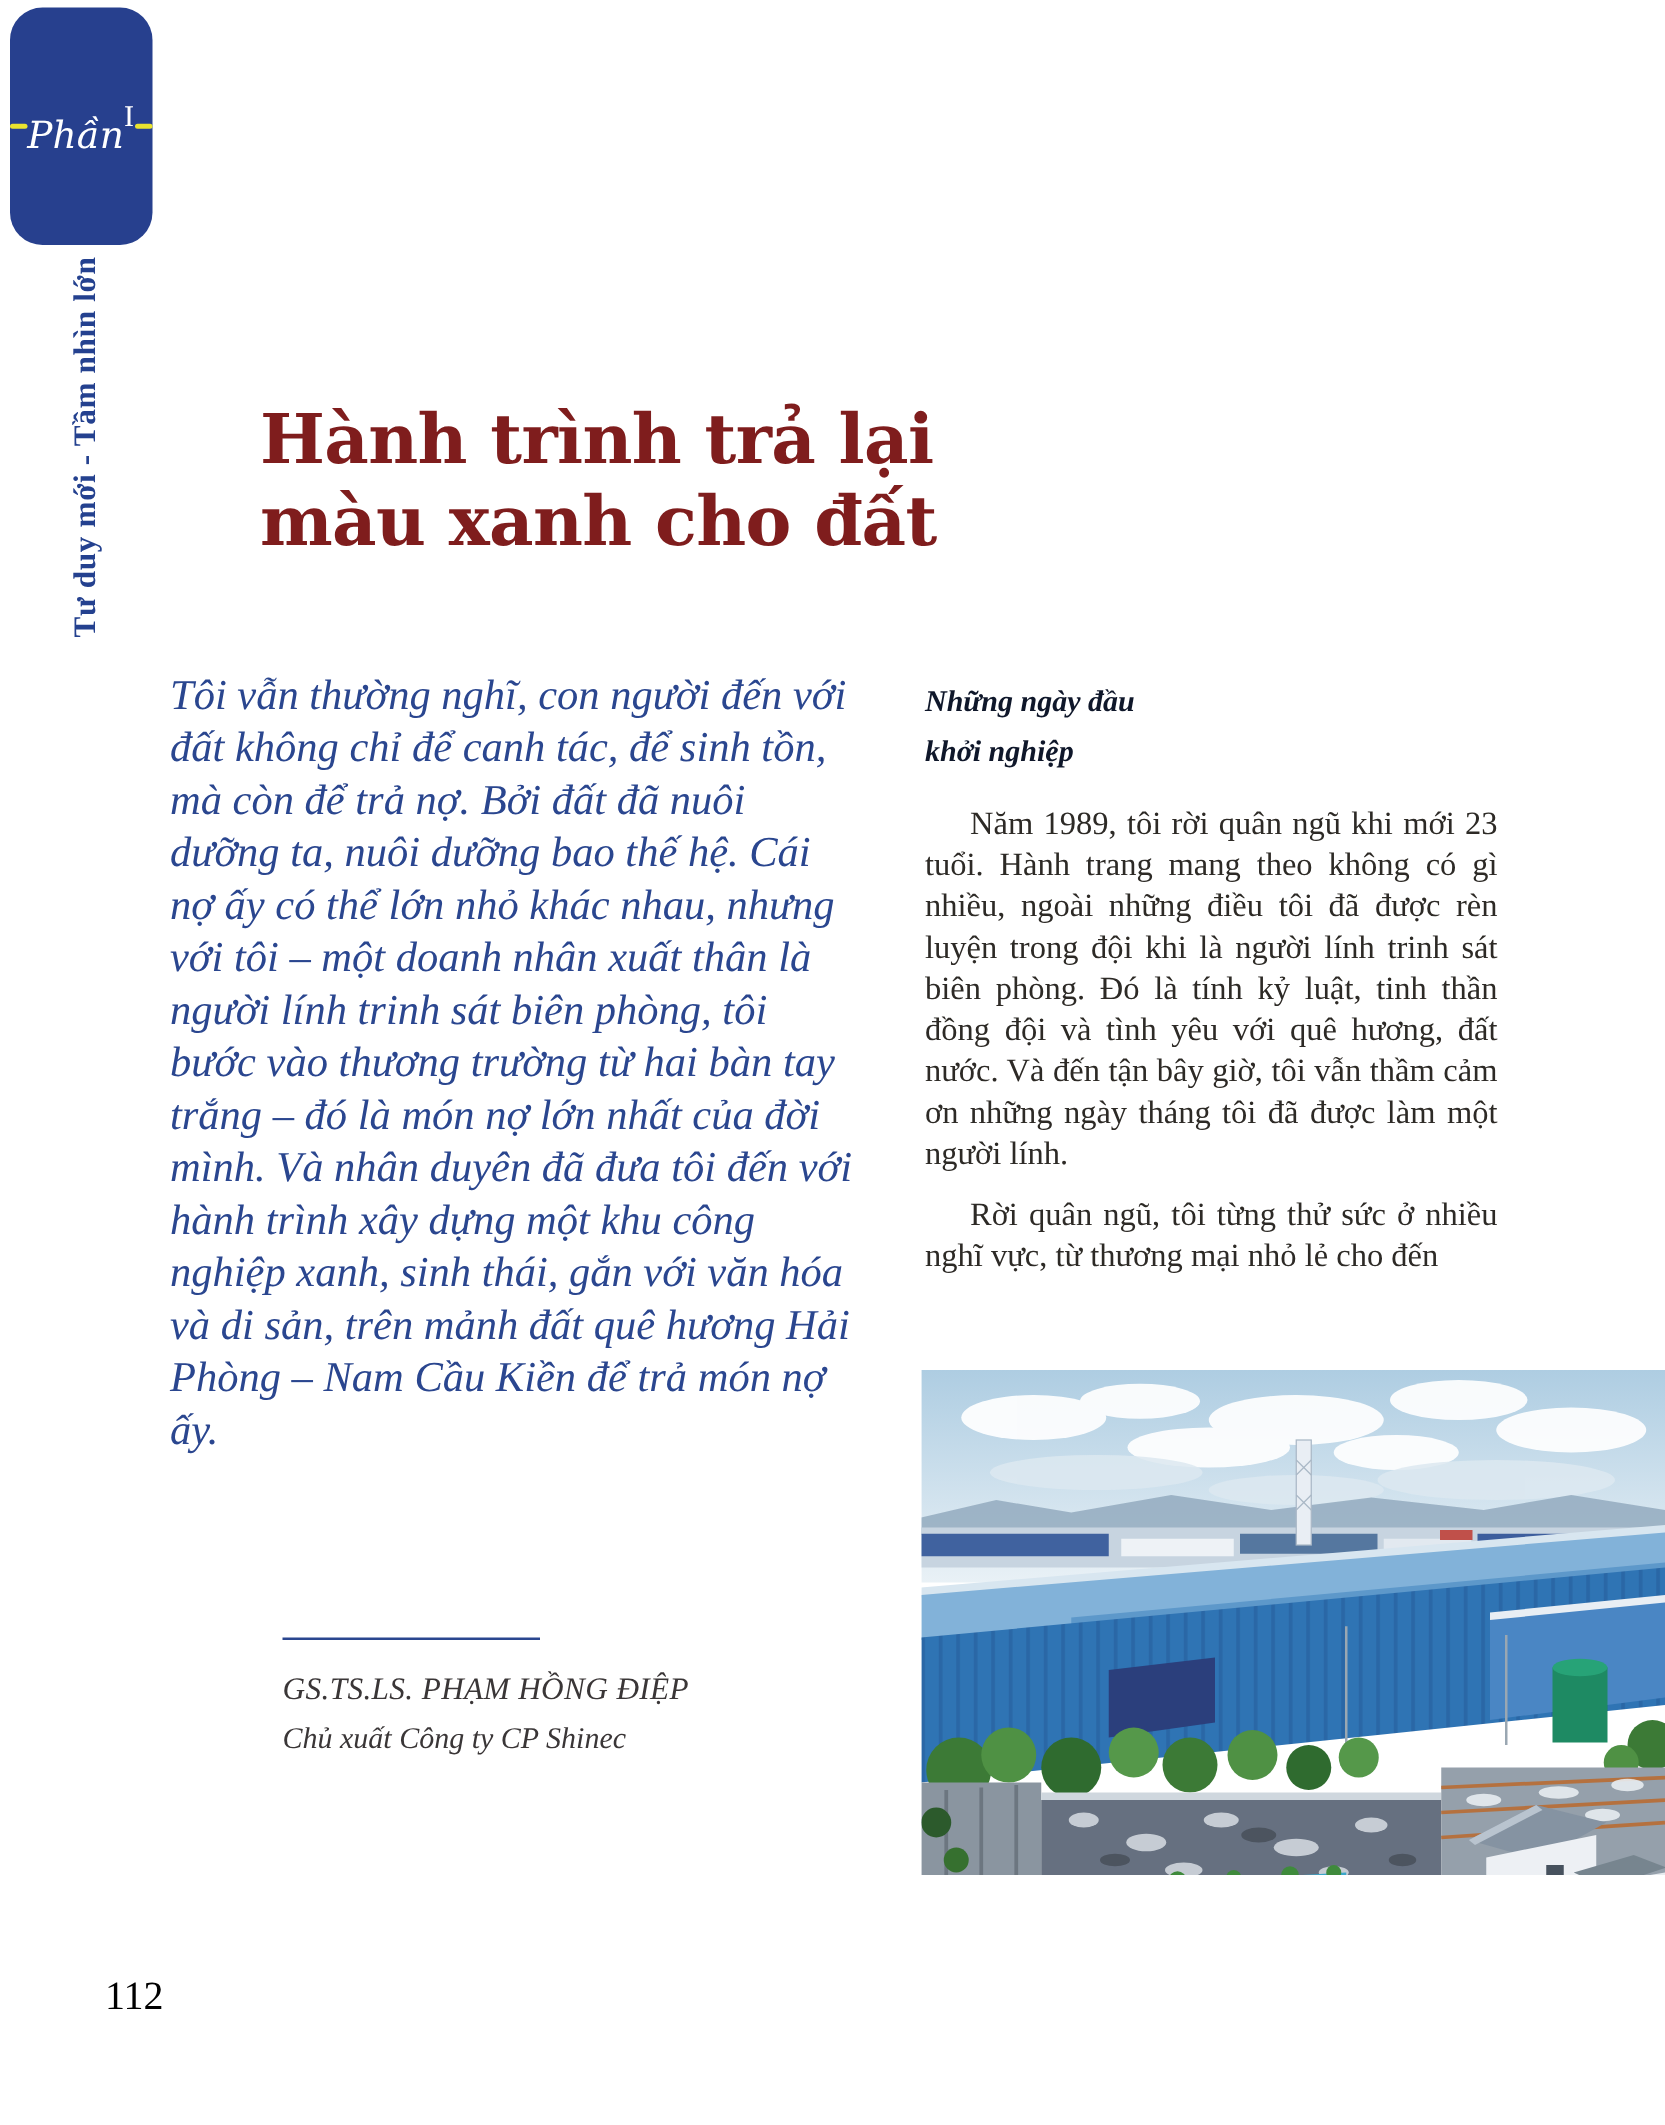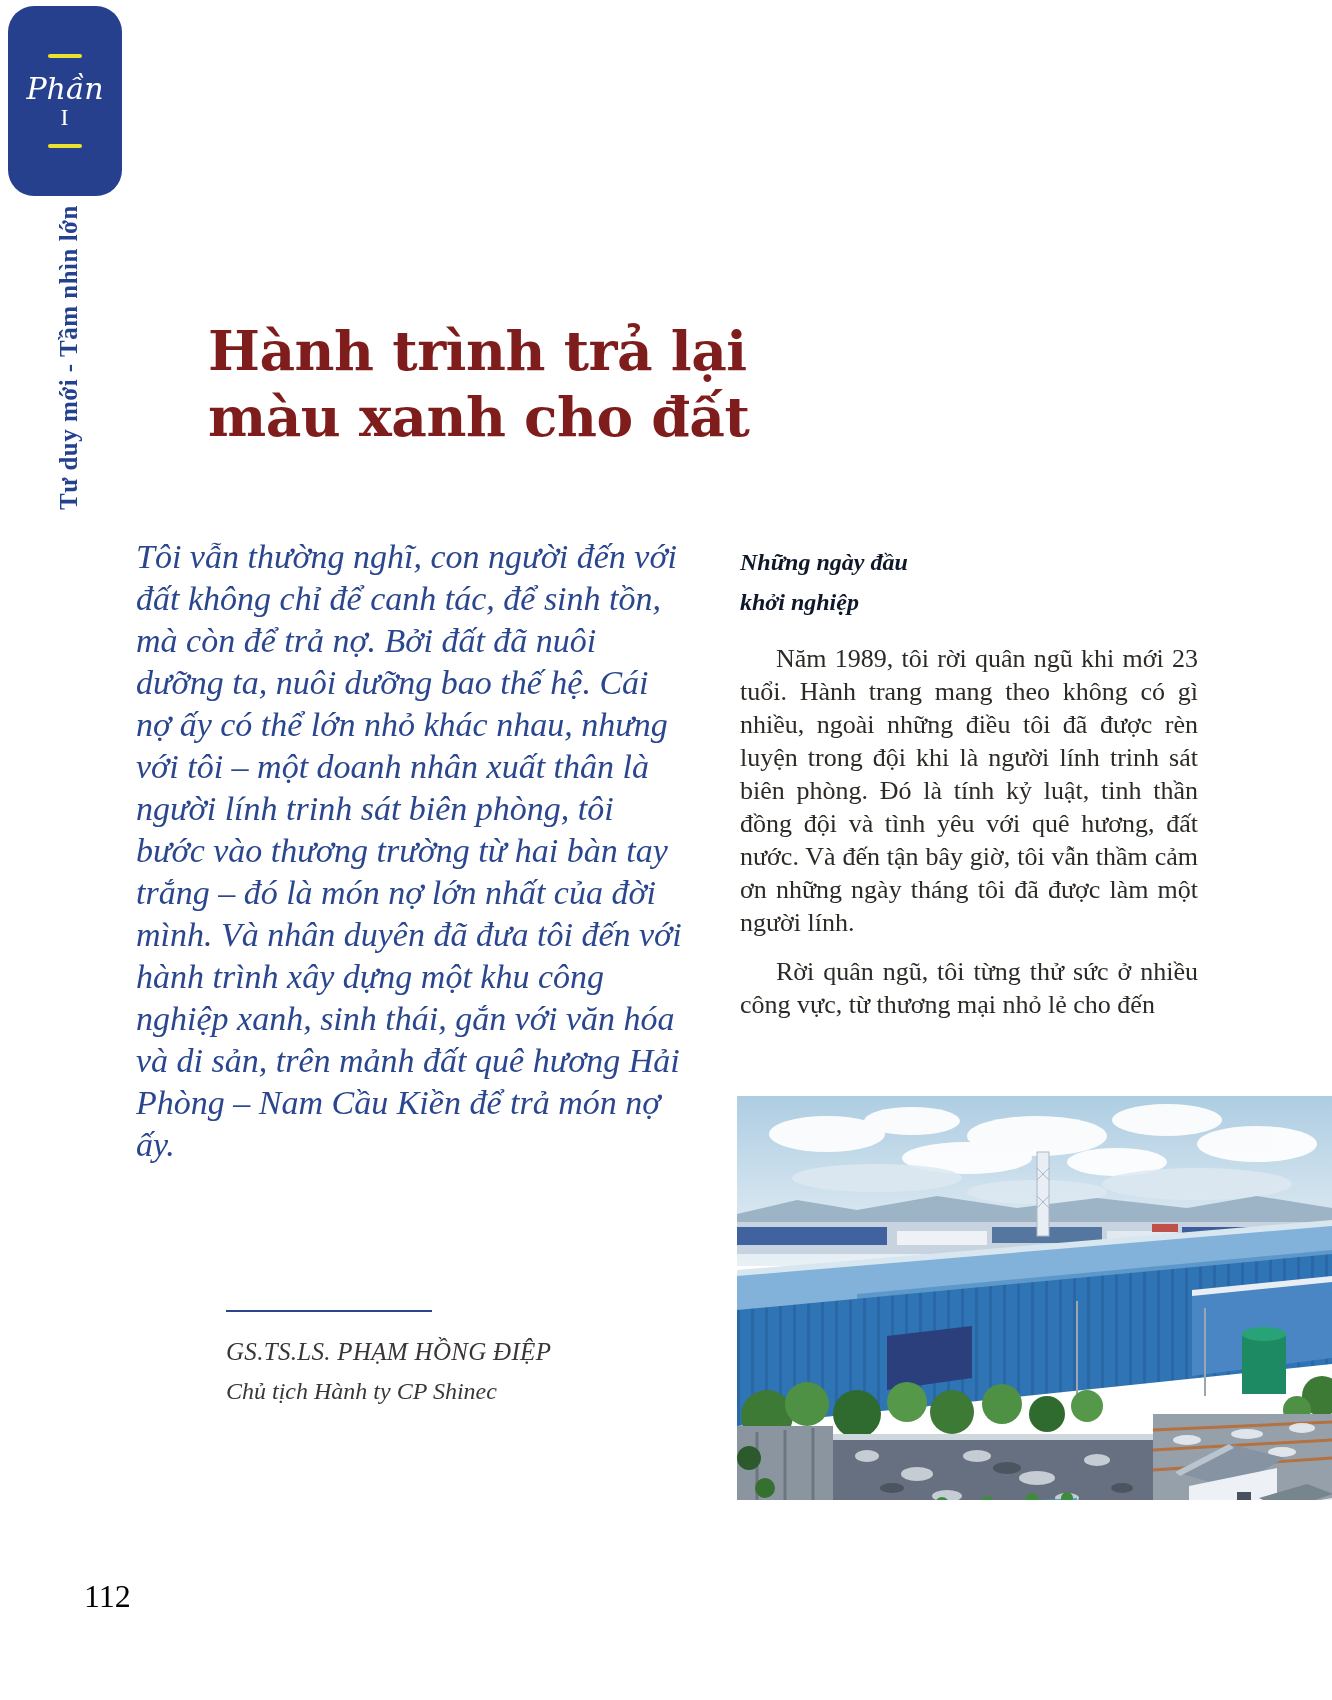--- a/index.html
+++ b/index.html
@@ -6,21 +6,21 @@
   body{
     width:1332px;height:1700px;position:relative;background:#ffffff;
     font-family:"Liberation Serif", serif;
   }
   .page{position:absolute;inset:0;background:#fff;overflow:hidden;}
 
   
   .part-badge{
     position:absolute;left:8px;top:6px;width:114px;height:190px;
     background:#27408e;border-radius:26px;
-    display:flex;flex-direction:column;align-items:center;justify-content:center;
+    display:flex;flex-direction:row;align-items:center;justify-content:center;
   }
   .badge-dash{width:34px;height:4px;background:#e9e32f;border-radius:2px;}
   .badge-script{
     color:#ffffff;font-family:"DejaVu Serif", serif;font-style:italic;
     font-size:30px;line-height:30px;margin-top:16px;
   }
   .badge-numeral{
     color:#ffffff;font-family:"Liberation Serif", serif;font-size:24px;
     line-height:26px;margin-bottom:14px;letter-spacing:1px;
   }
@@ -102,26 +102,26 @@
   </div>
 
   <div class="vertical-label">Tư duy mới - Tầm nhìn lớn</div>
 
   <h1 class="title"><span>Hành trình trả lại</span><br><span>màu xanh cho đất</span></h1>
 
   <div class="lead">Tôi vẫn thường nghĩ, con người đến với đất không chỉ để canh tác, để sinh tồn, mà còn để trả nợ. Bởi đất đã nuôi dưỡng ta, nuôi dưỡng bao thế hệ. Cái nợ ấy có thể lớn nhỏ khác nhau, nhưng với tôi – một doanh nhân xuất thân là người lính trinh sát biên phòng, tôi bước vào thương trường từ hai bàn tay trắng – đó là món nợ lớn nhất của đời mình. Và nhân duyên đã đưa tôi đến với hành trình xây dựng một khu công nghiệp xanh, sinh thái, gắn với văn hóa và di sản, trên mảnh đất quê hương Hải Phòng – Nam Cầu Kiền để trả món nợ ấy.</div>
 
   <div class="divider"></div>
   <div class="author-name">GS.TS.LS. PHẠM HỒNG ĐIỆP</div>
-  <div class="author-role">Chủ tịch Hành ty CP Shinec</div>
+  <div class="author-role">Chủ xuất Công ty CP Shinec</div>
 
   <div class="main-col">
     <h2 class="section-heading"><span>Những ngày đầu</span><br><span>khởi nghiệp</span></h2>
     <p class="body-para">Năm 1989, tôi rời quân ngũ khi mới 23 tuổi. Hành trang mang theo không có gì nhiều, ngoài những điều tôi đã được rèn luyện trong đội khi là người lính trinh sát biên phòng. Đó là tính kỷ luật, tinh thần đồng đội và tình yêu với quê hương, đất nước. Và đến tận bây giờ, tôi vẫn thầm cảm ơn những ngày tháng tôi đã được làm một người lính.</p>
-    <p class="body-para">Rời quân ngũ, tôi từng thử sức ở nhiều công vực, từ thương mại nhỏ lẻ cho đến</p>
+    <p class="body-para">Rời quân ngũ, tôi từng thử sức ở nhiều nghĩ vực, từ thương mại nhỏ lẻ cho đến</p>
   </div>
 
   <div class="photo">
     <svg width="595" height="504" viewBox="0 0 595 504" xmlns="http://www.w3.org/2000/svg">
       <defs>
         <linearGradient id="sky" x1="0" y1="0" x2="0" y2="1">
           <stop offset="0" stop-color="#aecde2"></stop>
           <stop offset="1" stop-color="#e9f1f6"></stop>
         </linearGradient>
         <pattern id="corr" width="14" height="10" patternUnits="userSpaceOnUse">

